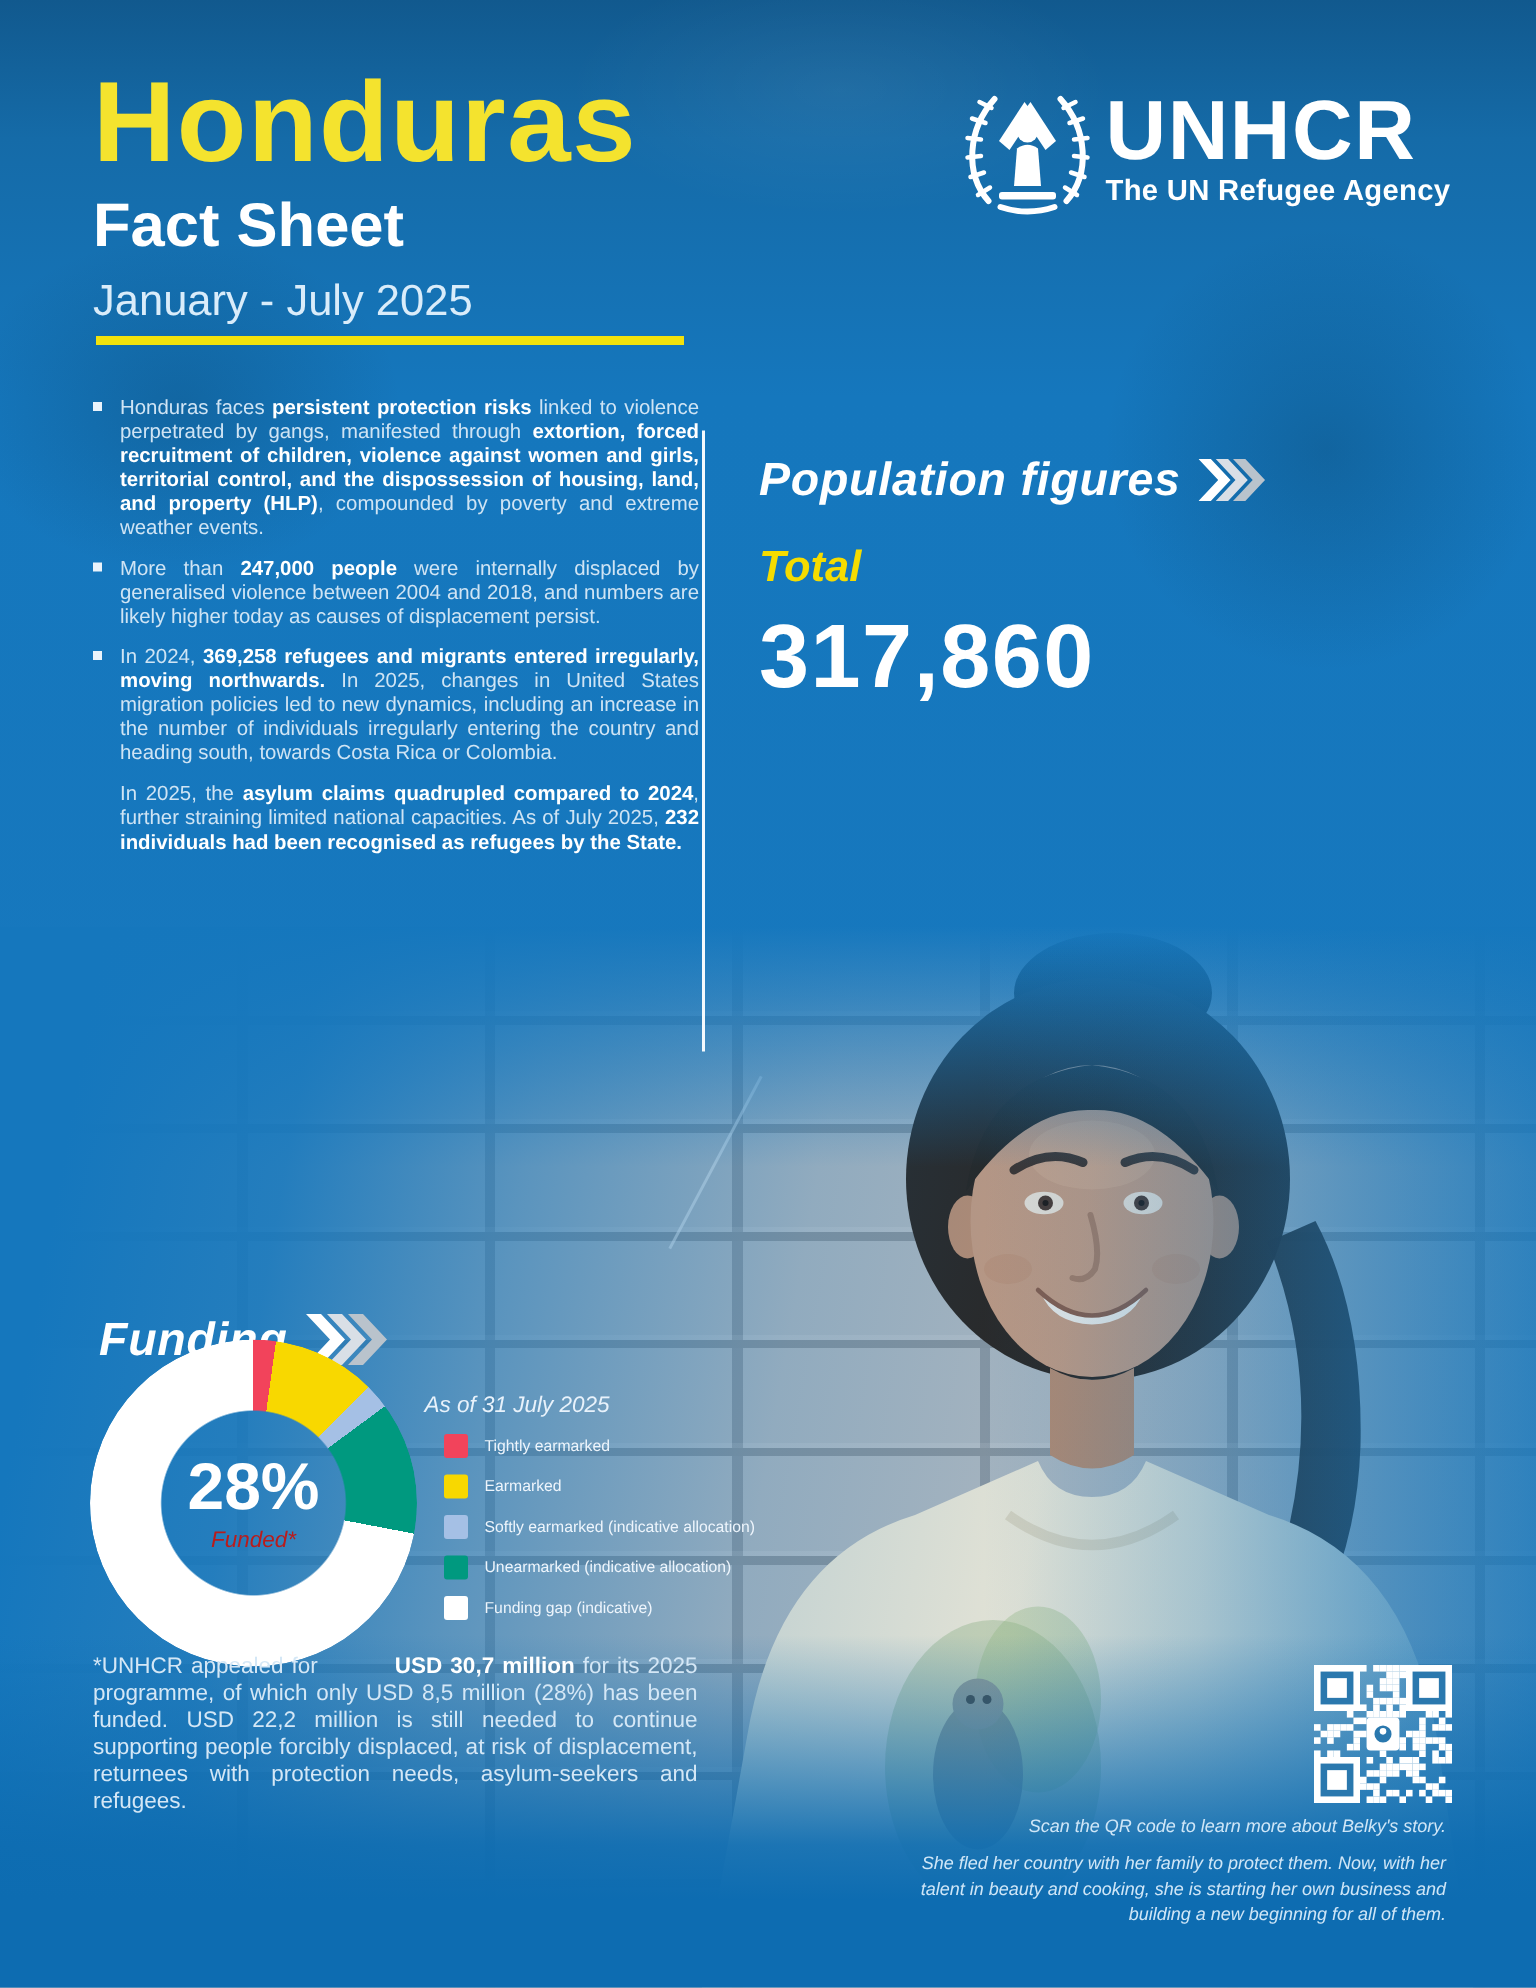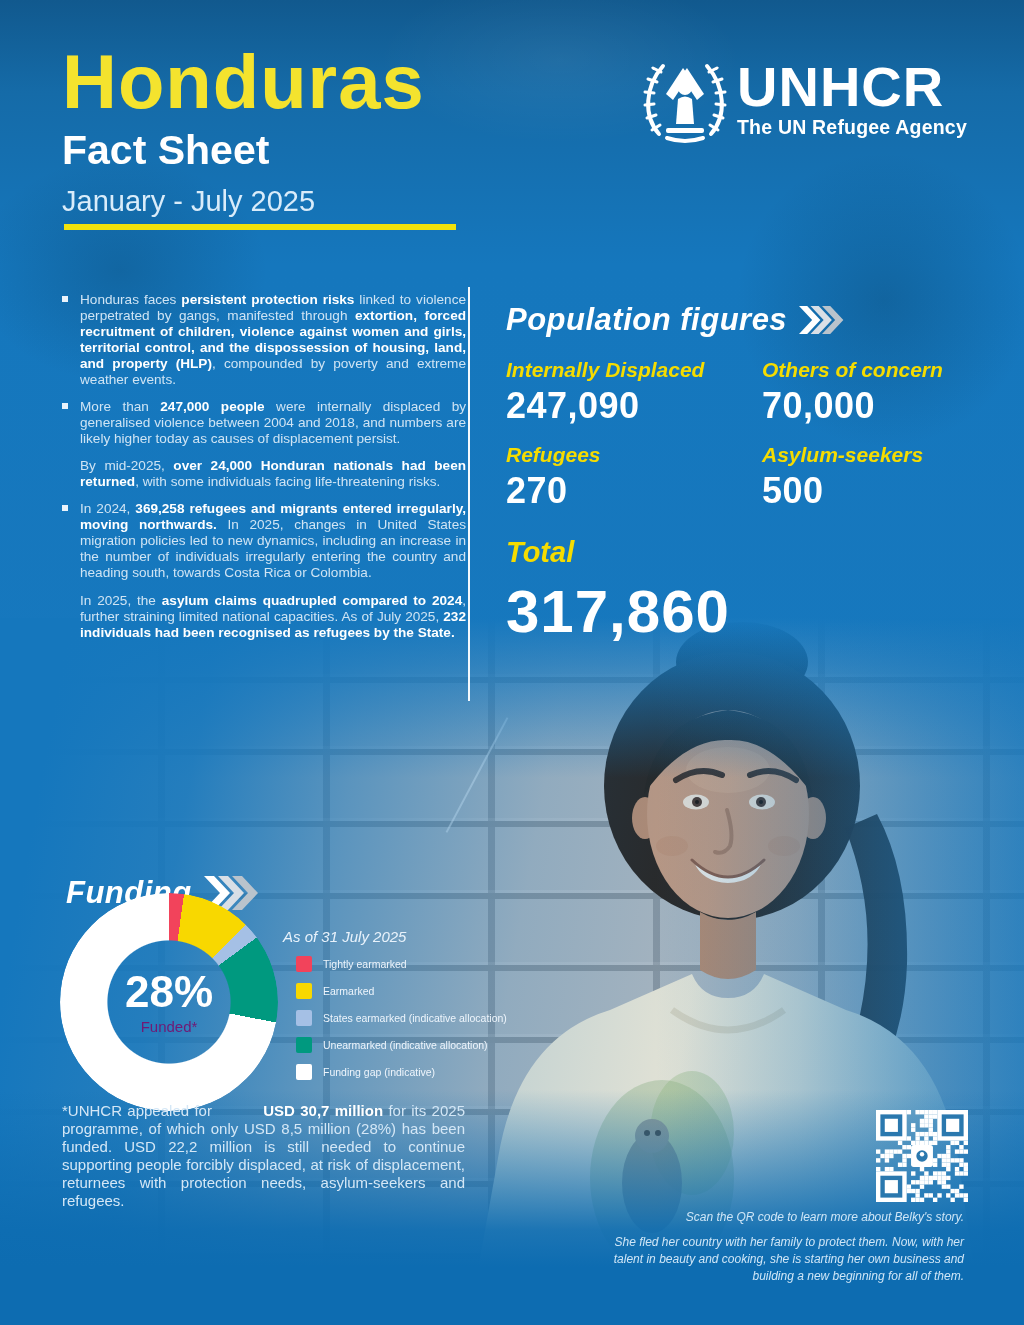--- a/index.html
+++ b/index.html
@@ -19,21 +19,21 @@
   .factsheet{font-size:41px;font-weight:700;color:#ffffff;margin-top:10px;line-height:1;}
   .period{font-size:29px;font-weight:400;color:#d9ecfa;margin-top:16px;line-height:1;}
   .rule{position:absolute;left:64px;top:224px;width:392px;height:6px;background:#F2E20C;}
 
   .logo{position:absolute;left:633px;top:52px;display:flex;align-items:center;}
   .logo-text{display:flex;flex-direction:column;}
   .wordmark{font-size:56px;font-weight:700;color:#fff;line-height:.92;letter-spacing:1px;}
   .tagline{font-size:19.5px;font-weight:700;color:#fff;letter-spacing:.2px;margin-top:3px;}
 
   
-  .highlights{position:absolute;left:62px;top:292px;width:404px;}
+  .highlights{position:absolute;left:62px;top:264px;width:404px;}
   .bullet-item{position:relative;padding-left:18px;margin-bottom:11px;}
   .bullet-item .marker{position:absolute;left:0;top:4px;width:6px;height:6px;background:#eaf3fb;}
   .btext{margin:0;font-size:13.6px;line-height:1.18;color:#cfe4f4;text-align:justify;}
   .btext .b{font-weight:700;color:#ffffff;}
 
   .vdivider{position:absolute;left:468px;top:287px;width:2px;height:414px;background:#f4f9fd;}
 
   
   .population{position:absolute;left:506px;top:270px;width:470px;}
   .sec-title{display:flex;align-items:center;gap:12px;font-size:31px;font-style:italic;font-weight:700;color:#fff;letter-spacing:.5px;margin-top:32px;}
@@ -60,21 +60,21 @@
   .ov-top{background:linear-gradient(180deg,#1778be 0px,rgba(23,120,190,.75) 45px,rgba(23,120,190,0) 160px);}
   .ov-bottom{background:linear-gradient(0deg,#0d6cb1 0 58px,rgba(13,108,177,.92) 95px,rgba(13,108,177,0) 235px);}
 
   
   .funding-title{position:absolute;left:66px;top:843px;}
   .donut{position:absolute;left:60px;top:893px;width:218px;height:218px;border-radius:50%;
     -webkit-mask:radial-gradient(circle closest-side,transparent 0 56%,#000 57%);
             mask:radial-gradient(circle closest-side,transparent 0 56%,#000 57%);}
   .donut-center{position:absolute;left:60px;top:893px;width:218px;height:218px;display:flex;flex-direction:column;align-items:center;justify-content:center;text-align:center;}
   .pct{font-size:44px;font-weight:700;color:#fff;line-height:1;}
-  .funded{font-size:15px;color:#701a75;margin-top:4px;}
+  .funded{font-size:15px;font-style:italic;color:#b91c1c;margin-top:4px;}
   .asof{position:absolute;left:283px;top:928px;font-size:15px;font-style:italic;color:#e8f2fb;}
   .legend{position:absolute;left:296px;top:956px;}
   .legend-item{display:flex;align-items:center;margin-bottom:11px;}
   .swatch{width:16px;height:16px;border-radius:2px;flex:0 0 16px;}
   .legend-label{font-size:10.5px;color:#eef5fc;margin-left:11px;}
   .fnote{position:absolute;left:62px;top:1102px;width:403px;font-size:15px;line-height:1.2;color:#d4e7f6;text-align:justify;margin:0;}
   .fnote .b{font-weight:700;color:#fff;margin-left:46px;}
 
   
   .qr{position:absolute;left:876px;top:1110px;width:92px;height:92px;}
@@ -172,60 +172,39 @@
 <div class="highlights">
     <div class="bullet-item">
       <span class="marker"></span>
       <p class="btext"><span>Honduras faces </span><span class="b">persistent protection risks</span><span> linked to violence perpetrated by gangs, manifested through </span><span class="b">extortion, forced recruitment of children, violence against women and girls, territorial control, and the dispossession of housing, land, and property (HLP)</span><span>, compounded by poverty and extreme weather events.</span></p>
     </div>
     <div class="bullet-item">
       <span class="marker"></span>
       <p class="btext"><span>More than </span><span class="b">247,000 people</span><span> were internally displaced by generalised violence between 2004 and 2018, and numbers are likely higher today as causes of displacement persist.</span></p>
     </div>
     <div class="bullet-item">
-      <p class="btext"><span>By mid-2025, </span><span class="b">over 24,000 Honduran nationals had been returned</span><span>, with some individuals facing life-threatening risks.</span></p>
-    </div>
-    <div class="bullet-item">
       <span class="marker"></span>
       <p class="btext"><span>In 2024, </span><span class="b">369,258 refugees and migrants entered irregularly, moving northwards.</span><span> In 2025, changes in United States migration policies led to new dynamics, including an increase in the number of individuals irregularly entering the country and heading south, towards Costa Rica or Colombia.</span></p>
     </div>
     <div class="bullet-item">
       <p class="btext"><span>In 2025, the </span><span class="b">asylum claims quadrupled compared to 2024</span><span>, further straining limited national capacities. As of July 2025, </span><span class="b">232 individuals had been recognised as refugees by the State.</span></p>
     </div>
   </div>
 
 <div class="vdivider"></div>
 
 <div class="population">
   <div class="sec-title">
     <span>Population figures</span>
     <svg width="46" height="30" viewBox="0 0 56 34">
       <path d="M28,0 h10 l16,17 l-16,17 h-10 l16,-17 Z" fill="#b9c3cc"></path>
       <path d="M14,0 h10 l16,17 l-16,17 h-10 l16,-17 Z" fill="#d9dfe6"></path>
       <path d="M0,0 h10 l16,17 l-16,17 h-10 l16,-17 Z" fill="#ffffff"></path>
     </svg>
   </div>
-  <div class="pop-grid">
-      <div>
-        <div class="stat-label">Internally Displaced</div>
-        <div class="stat-value">247,090</div>
-      </div>
-      <div>
-        <div class="stat-label">Others of concern</div>
-        <div class="stat-value">70,000</div>
-      </div>
-      <div>
-        <div class="stat-label">Refugees</div>
-        <div class="stat-value">270</div>
-      </div>
-      <div>
-        <div class="stat-label">Asylum-seekers</div>
-        <div class="stat-value">500</div>
-      </div>
-    </div>
   <div class="total-wrap">
     <div class="total-label">Total</div>
     <div class="total-value">317,860</div>
   </div>
 </div>
 
 <div class="sec-title funding-title">
   <span>Funding</span>
   <svg width="56" height="34" viewBox="0 0 56 34">
     <path d="M28,0 h10 l16,17 l-16,17 h-10 l16,-17 Z" fill="#b9c3cc"></path>
@@ -244,21 +223,21 @@
     <div class="legend-item">
       <span class="swatch" style="background: rgb(242, 67, 91);"></span>
       <span class="legend-label">Tightly earmarked</span>
     </div>
     <div class="legend-item">
       <span class="swatch" style="background: rgb(248, 216, 0);"></span>
       <span class="legend-label">Earmarked</span>
     </div>
     <div class="legend-item">
       <span class="swatch" style="background: rgb(165, 192, 229);"></span>
-      <span class="legend-label">States earmarked (indicative allocation)</span>
+      <span class="legend-label">Softly earmarked (indicative allocation)</span>
     </div>
     <div class="legend-item">
       <span class="swatch" style="background: rgb(0, 153, 127);"></span>
       <span class="legend-label">Unearmarked (indicative allocation)</span>
     </div>
     <div class="legend-item">
       <span class="swatch" style="background: rgb(255, 255, 255);"></span>
       <span class="legend-label">Funding gap (indicative)</span>
     </div>
   </div>

